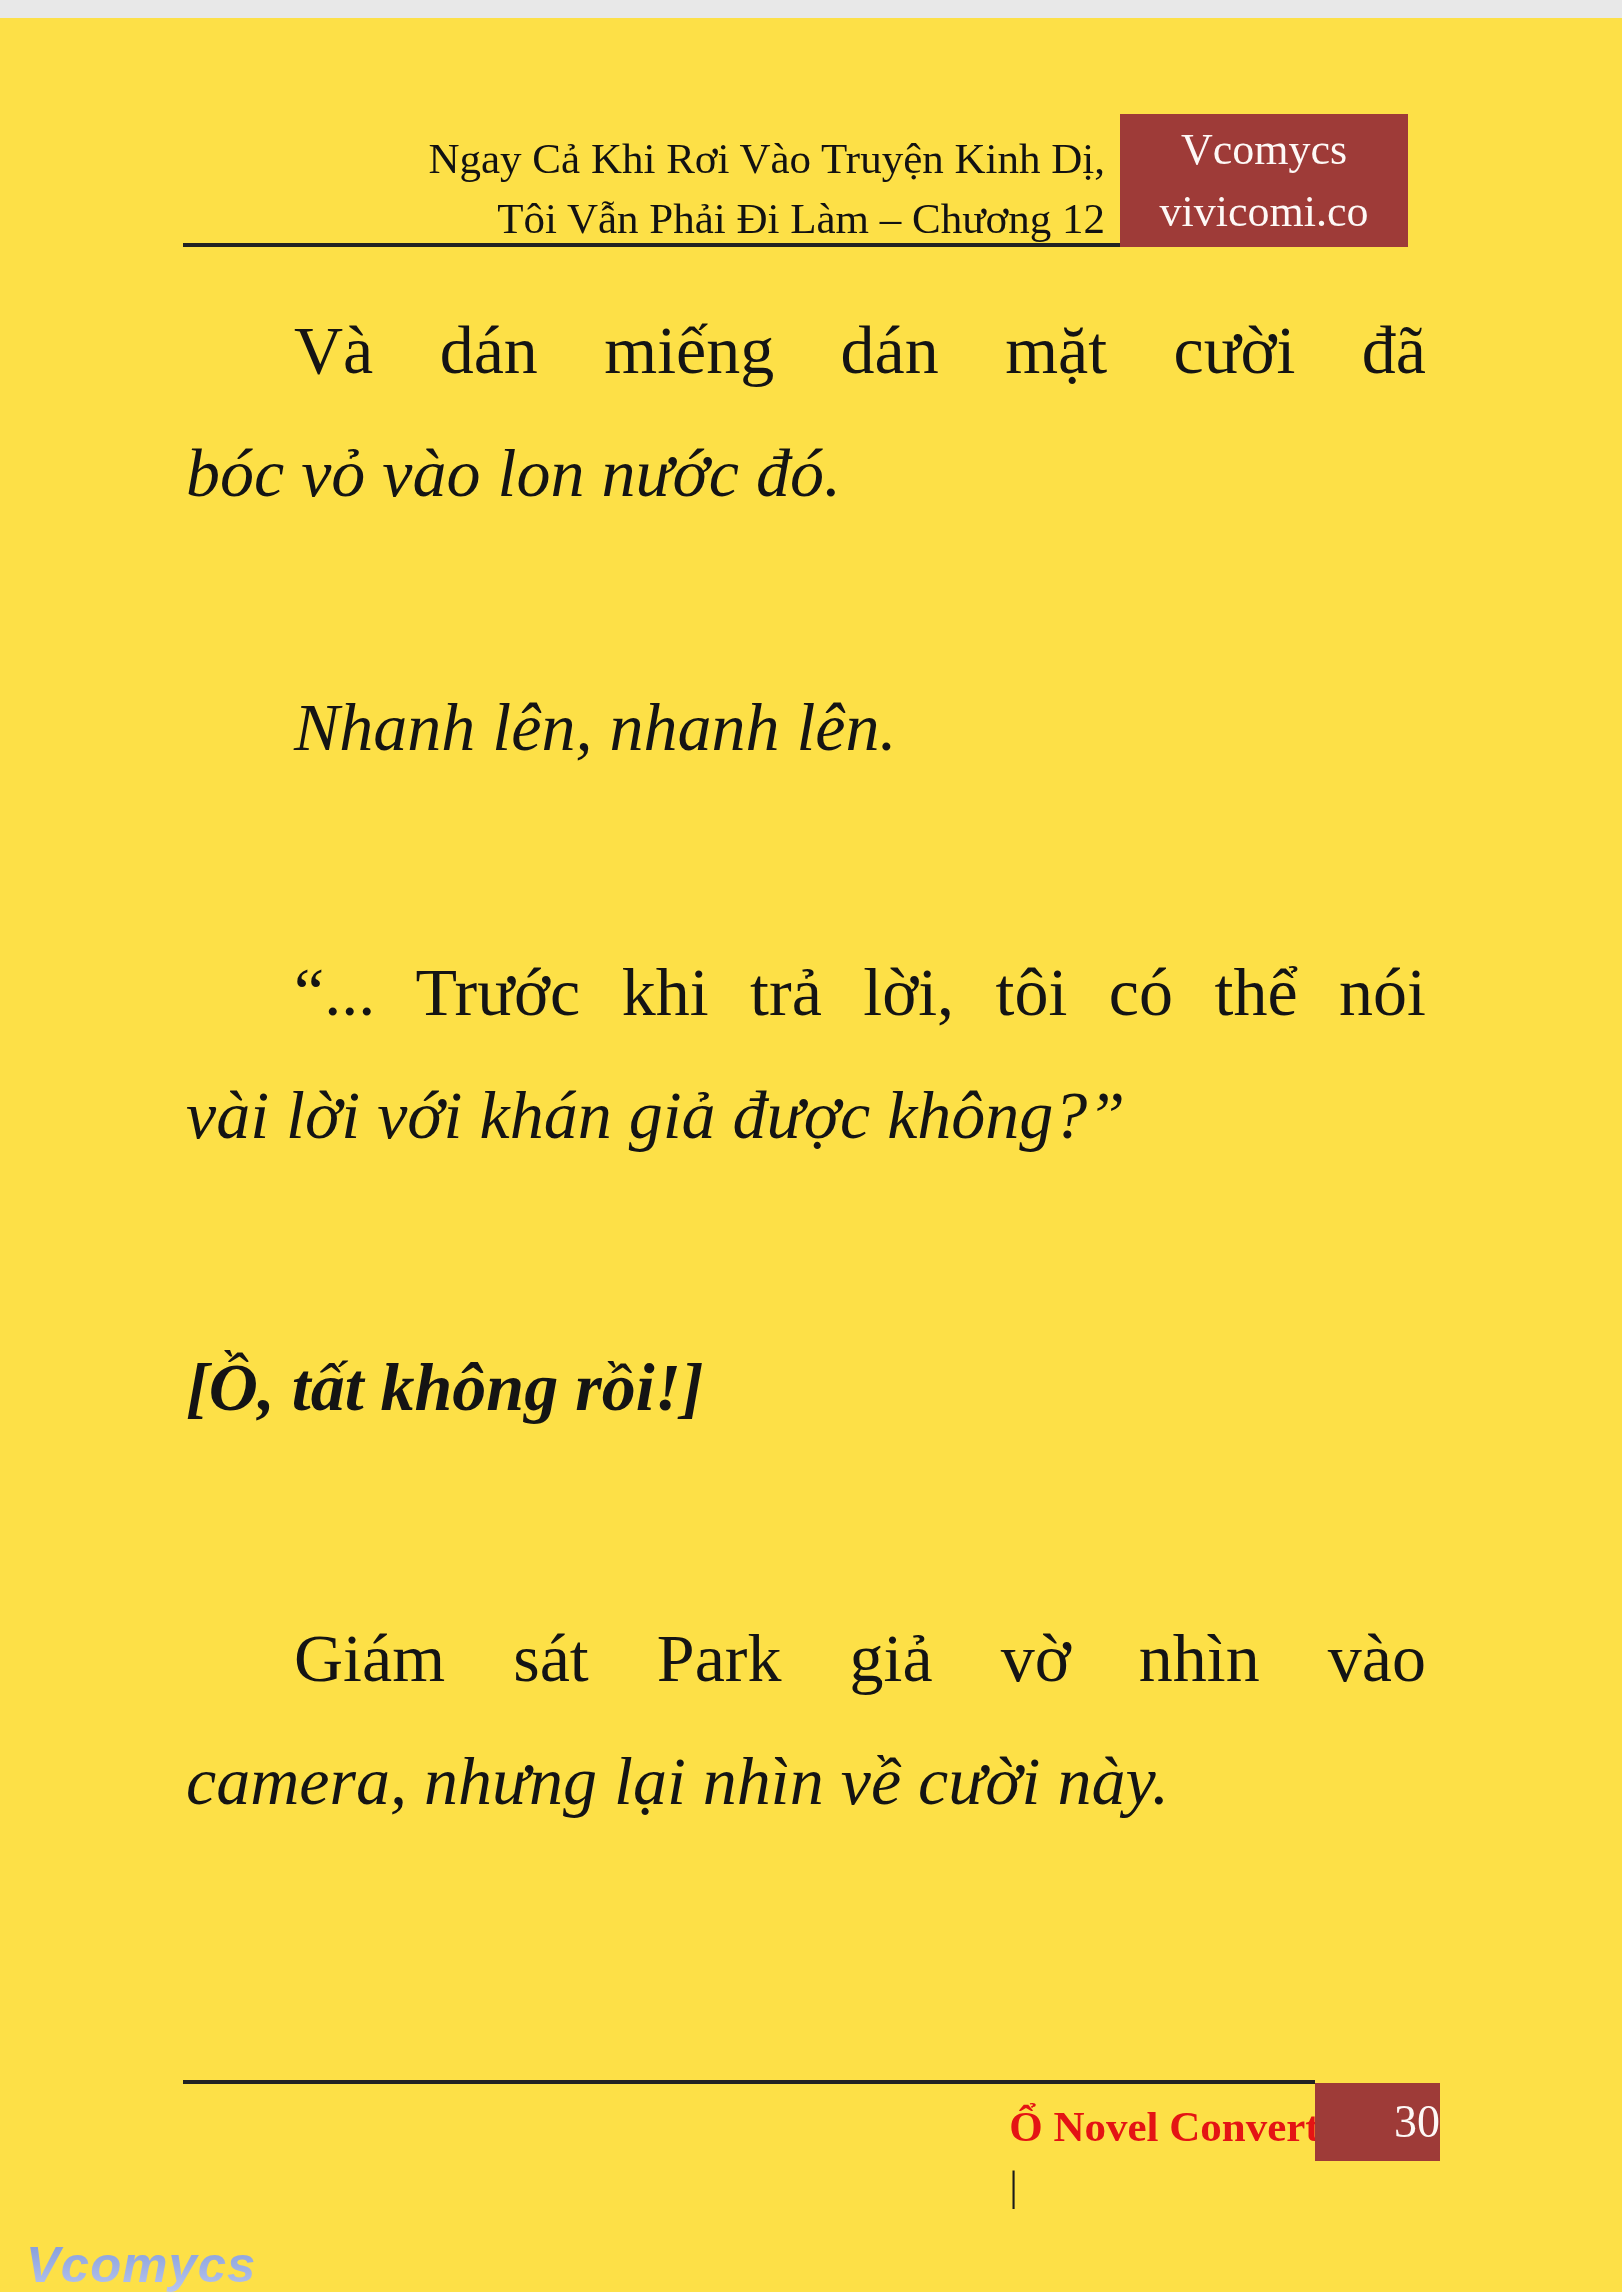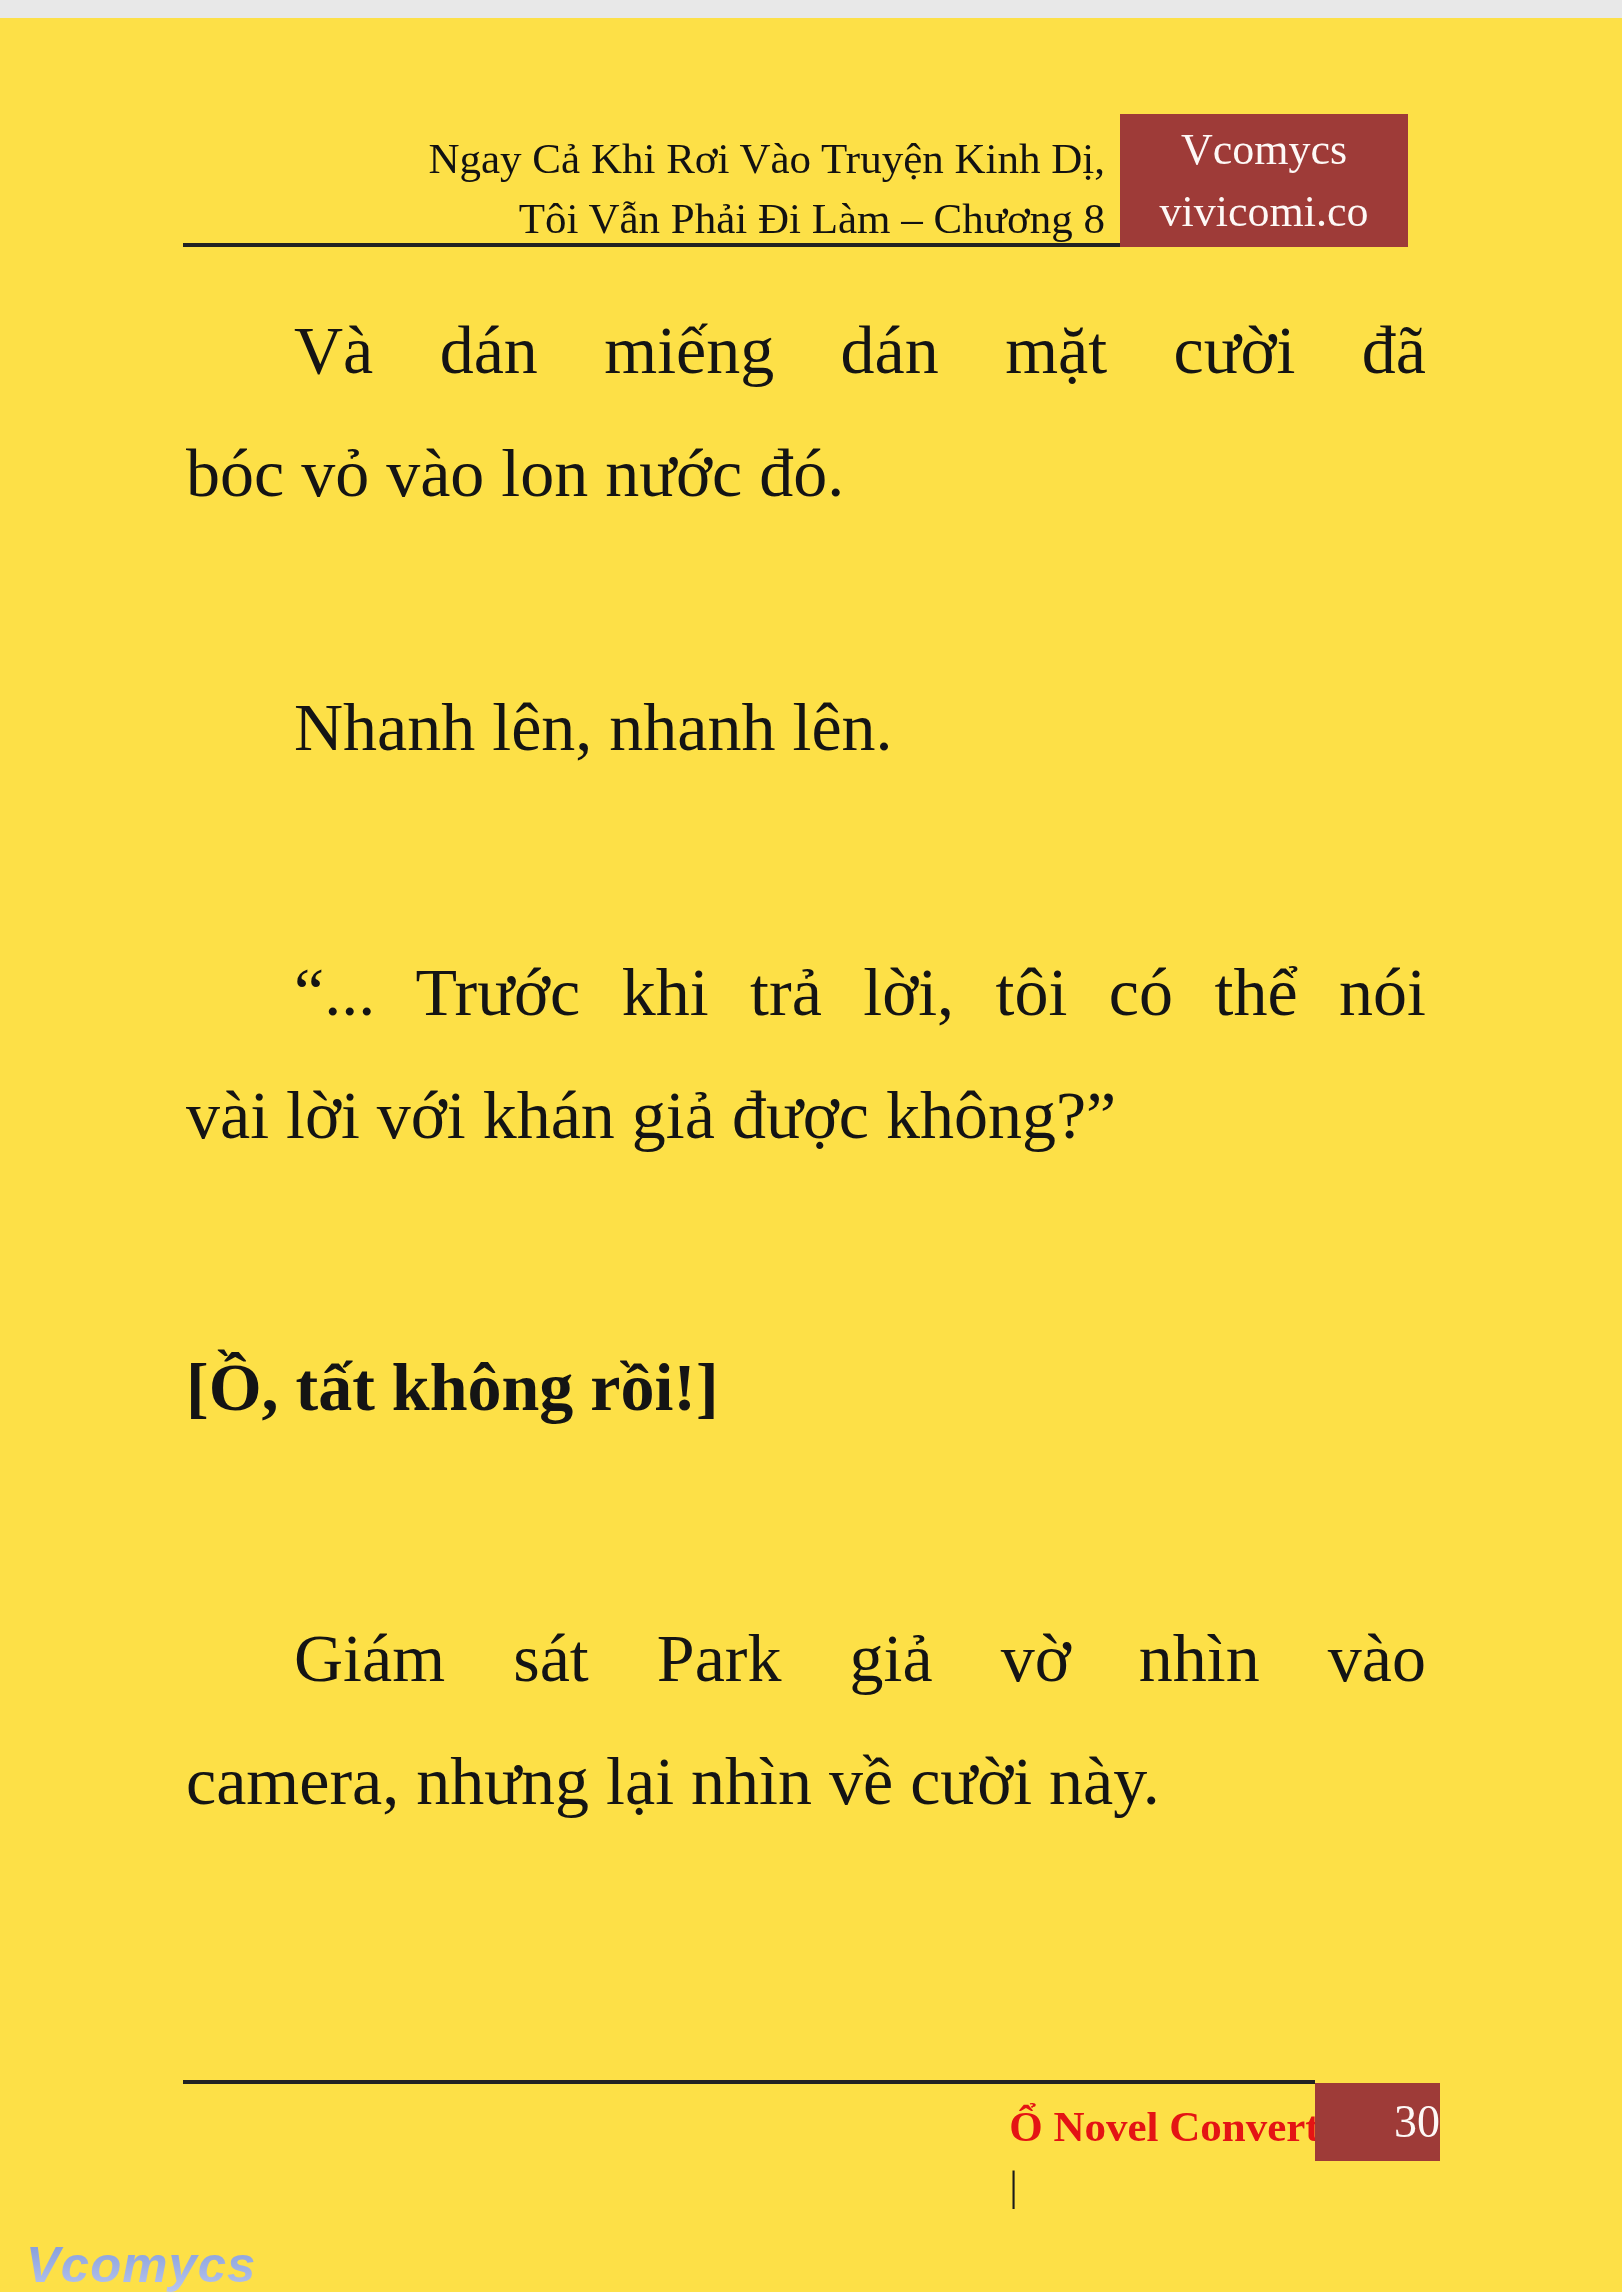--- a/index.html
+++ b/index.html
@@ -61,20 +61,21 @@
     line-height: 123px;
     color: #141414;
   }
   .para .tline {
     text-align: justify;
     text-align-last: justify;
   }
   .para .tline.last {
     text-align: center;
     text-align-last: left;
+    font-style: italic;
   }
   .para .tline.first {
     text-indent: 108px;
   }
   .para.bold {
     font-weight: bold;
   }
   .para.bold .tline.first {
     text-indent: 0;
   }
@@ -138,21 +139,21 @@
     height: 90px;
   }
 </style>
 </head>
 <body>
 
 <div class="page">
 
   <div class="header-title">
     <div>Ngay Cả Khi Rơi Vào Truyện Kinh Dị,</div>
-    <div>Tôi Vẫn Phải Đi Làm – Chương 8</div>
+    <div>Tôi Vẫn Phải Đi Làm – Chương 12</div>
   </div>
 
   <div class="brand-box">
     <div>Vcomycs</div>
     <div>vivicomi.co</div>
   </div>
 
   <div class="header-rule"></div>
 
   <div class="para p1">

